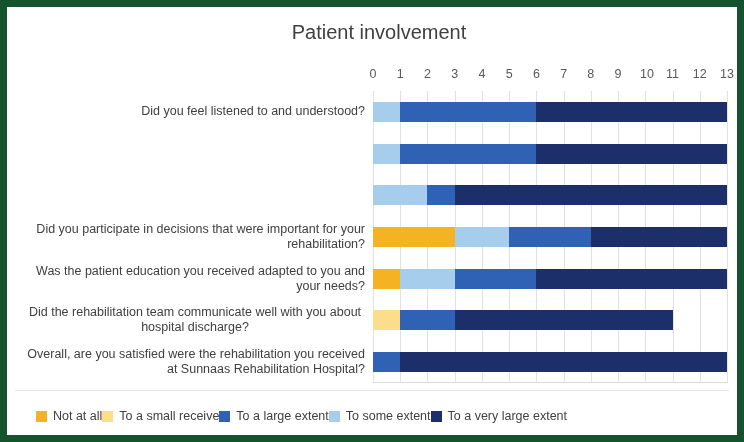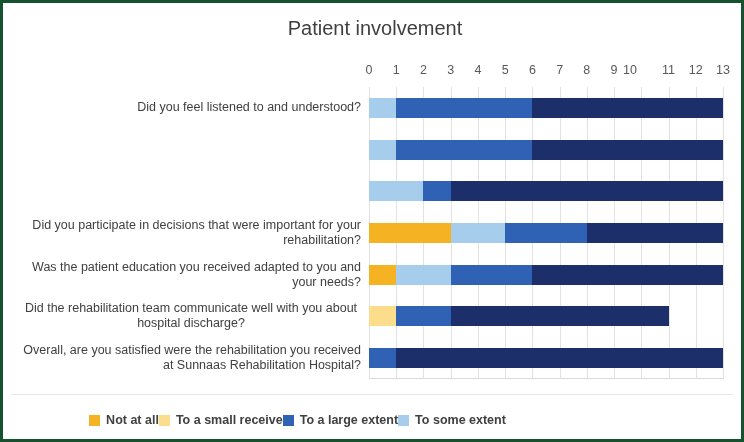--- a/index.html
+++ b/index.html
@@ -12,21 +12,21 @@
     background: #ffffff;
     font-family: "Liberation Sans", sans-serif;
     color: #404040;
     overflow: hidden;
   }
   #chart-root {
     position: relative;
     width: 744px;
     height: 442px;
     box-sizing: border-box;
-    border: 3px solid #14532d;
+    border: 7px solid #14532d;
   }
   #chart-title {
     position: absolute;
     top: 14px;
     left: 0;
     width: 744px;
     text-align: center;
     font-size: 20px;
     color: #404040;
     font-weight: 400;
@@ -105,21 +105,20 @@
   }
   #legend {
     position: absolute;
     left: 0;
     bottom: 12px;
     width: 589px;
     display: flex;
     justify-content: center;
     align-items: center;
     gap: 0;
-    font-weight: bold;
   }
   .legend-item {
     display: flex;
     align-items: center;
     gap: 6px;
     font-size: 12.5px;
     color: #404040;
     white-space: nowrap;
   }
   .legend-swatch {
@@ -147,21 +146,21 @@
       <div class="xtick" style="left: 0px;">0</div>
       <div class="xtick" style="left: 27.2308px;">1</div>
       <div class="xtick" style="left: 54.4615px;">2</div>
       <div class="xtick" style="left: 81.6923px;">3</div>
       <div class="xtick" style="left: 108.923px;">4</div>
       <div class="xtick" style="left: 136.154px;">5</div>
       <div class="xtick" style="left: 163.385px;">6</div>
       <div class="xtick" style="left: 190.615px;">7</div>
       <div class="xtick" style="left: 217.846px;">8</div>
       <div class="xtick" style="left: 245.077px;">9</div>
-      <div class="xtick" style="left: 261px;">10</div>
+      <div class="xtick" style="left: 274px;">10</div>
       <div class="xtick" style="left: 299.538px;">11</div>
       <div class="xtick" style="left: 326.769px;">12</div>
       <div class="xtick" style="left: 354px; text-align: right;">13</div>
     </div>
 
   <div id="cat-labels">
       <div class="cat-label" style="top: 13.3571px;">Did you feel listened to and understood?</div>
       <div class="cat-label" style="top: 131px;">Did you participate in decisions that were important for your rehabilitation?</div>
       <div class="cat-label" style="top: 172.714px;">Was the patient education you received adapted to you and your needs?</div>
       <div class="cat-label" style="top: 214.429px; text-align: center;">Did the rehabilitation team communicate well with you about hospital discharge?</div>
@@ -234,15 +233,19 @@
         <span>To a small receive</span>
       </div>
       <div class="legend-item">
         <span class="legend-swatch" style="background: rgb(47, 98, 180);"></span>
         <span>To a large extent</span>
       </div>
       <div class="legend-item">
         <span class="legend-swatch" style="background: rgb(166, 205, 236);"></span>
         <span>To some extent</span>
       </div>
+      <div class="legend-item">
+        <span class="legend-swatch" style="background: rgb(28, 47, 107);"></span>
+        <span>To a very large extent</span>
+      </div>
     </div>
 
 </div>
 
 </body></html>

